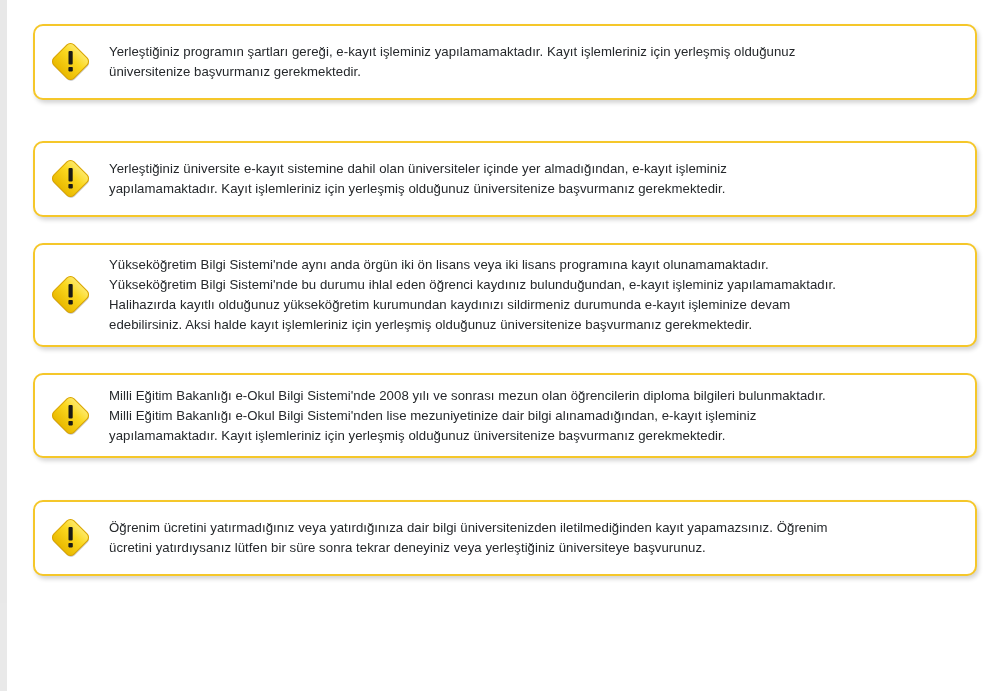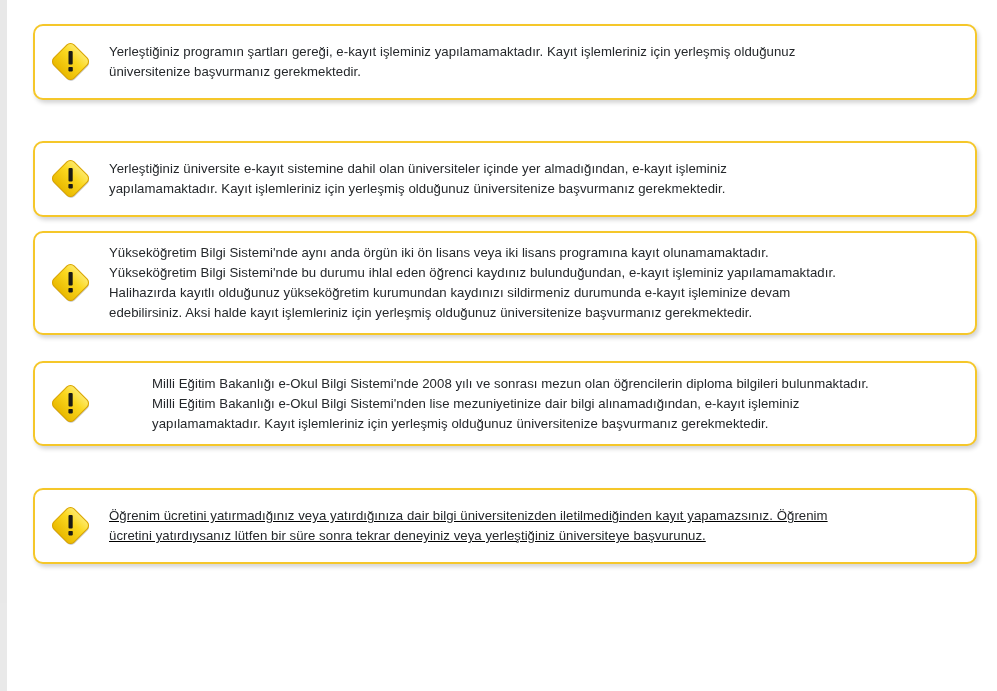--- a/index.html
+++ b/index.html
@@ -67,24 +67,24 @@
     flex: 1 1 auto;
     font-size: 13.2px;
     line-height: 20px;
     color: #25282b;
     letter-spacing: 0.05px;
     white-space: pre-line;
   }
 
   
   .alert.h2 { min-height: 76px; margin-bottom: 41px; }
-  .alert.h2b { min-height: 76px; margin-bottom: 14px; }
+  .alert.h2b { min-height: 76px; margin-bottom: 26px; }
   .alert.h4 { min-height: 101px; margin-bottom: 26px; }
-  .alert.h3 { min-height: 85px; margin-bottom: 42px; gap: 43px; }
-  .alert.h2c { min-height: 76px; margin-bottom: 16px; text-decoration: underline; }
+  .alert.h3 { min-height: 85px; margin-bottom: 42px; }
+  .alert.h2c { min-height: 76px; margin-bottom: 16px; }
 </style>
 </head>
 <body>
 
 <div id="page">
   <div id="canvas">
 
     <div id="messages">
 
       <div class="alert h2">

